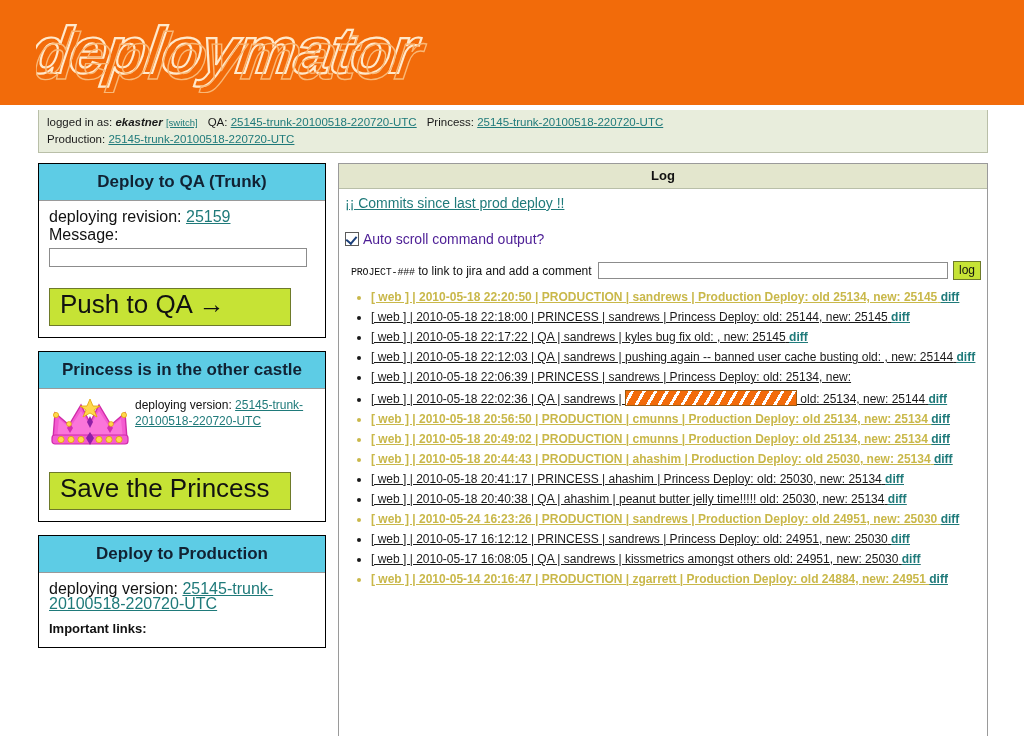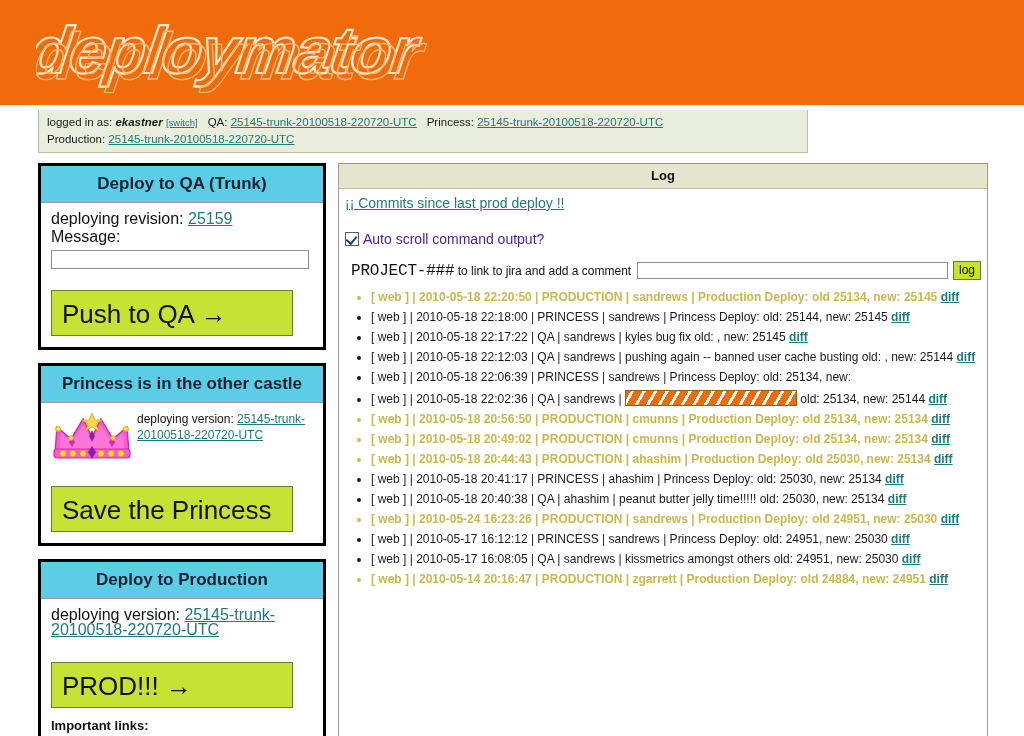--- a/index.html
+++ b/index.html
@@ -27,21 +27,21 @@
     width: 700px;
     height: 80px;
   }
   #logo-svg { display: block; }
 
   
   #statusbar {
     position: absolute;
     left: 38px;
     top: 110px;
-    width: 770px;
+    width: 950px;
     box-sizing: border-box;
     background: #E8EDDC;
     border: 1px solid #b9bfa8;
     border-top: none;
     padding: 4px 16px 5px 8px;
     font-size: 11.5px;
     color: #1a1a1a;
     line-height: 16px;
   }
   #statusbar i { font-style: italic; font-weight: bold; }
@@ -51,21 +51,21 @@
   .sb-sep { display: inline-block; width: 10px; }
 
   
   #left-col {
     position: absolute;
     left: 38px;
     top: 163px;
     width: 288px;
   }
   .panel {
-    border: 3px solid #000000;
+    border: 1px solid #000000;
     background: #ffffff;
     margin-bottom: 13px;
     box-sizing: border-box;
   }
   .panel-head {
     background: #5DCCE5;
     color: #123;
     font-size: 17px;
     font-weight: bold;
     text-align: center;
@@ -102,21 +102,21 @@
   .big-btn {
     display: block;
     margin-top: 21px;
     width: 242px;
     background: #C6E335;
     border: 1px solid #6e7a2a;
     color: #111;
     font-family: "Liberation Sans", sans-serif;
     font-size: 26px;
     text-align: left;
-    padding: 8px 10px 6px 10px;
+    padding: 0 10px 6px 10px;
     box-sizing: border-box;
     line-height: 30px;
     cursor: pointer;
   }
   .btn-tight { margin-top: 25px; }
   .crown-row { display: flex; align-items: flex-start; }
   .crown-icon { width: 82px; height: 48px; flex: 0 0 82px; margin-top: 2px; }
   .crown-text { font-size: 12px; line-height: 16px; color: #111; padding-left: 4px; }
   .crown-text a { color: #1F7A7A; text-decoration: underline; }
   .imp-links {
@@ -184,21 +184,21 @@
   .add-msg-title {
     font-size: 14px;
     font-weight: bold;
     color: #111;
     margin: 0 0 4px 6px;
   }
   .jira-row { display: flex; align-items: center; margin-left: 6px; }
   .jira-hint { font-size: 12px; color: #111; white-space: nowrap; }
   .jira-hint code {
     font-family: "Liberation Mono", monospace;
-    font-size: 16px;
+    font-size: 10px;
     letter-spacing: -0.2px;
   }
   .jira-input {
     flex: 1 1 auto;
     height: 17px;
     margin: 0 5px 0 6px;
     border: 1px solid #8c8c8c;
     background: #fff;
     font-family: "Liberation Sans", sans-serif;
     font-size: 11px;
@@ -217,20 +217,21 @@
   #log-list {
     list-style: disc;
     margin: 10px 0 0 0;
     padding-left: 26px;
   }
   #log-list li {
     font-size: 12px;
     line-height: 15px;
     color: #1a1a1a;
     margin-bottom: 5px;
+    text-decoration: underline;
   }
   #log-list li.prod {
     color: #C9B84A;
     font-weight: bold;
   }
   #log-list li.prod::marker { color: #C9B84A; }
   #log-list li a {
     color: #1F7A7A;
     text-decoration: underline;
     font-weight: bold;
@@ -321,21 +322,20 @@
     </div>
   </div>
 
   <div class="panel">
     <div class="panel-head">Deploy to Production</div>
     <div class="panel-body">
       <div class="dep-line">
         <span>deploying version:</span>
         <a href="#">25145-trunk-20100518-220720-UTC</a>
       </div>
-      <button class="big-btn btn-tight">PROD!!! →</button>
       <div class="imp-links">Important links:</div>
     </div>
   </div>
 
 </div>
 
 <div id="log-panel">
   <div id="log-head">Log</div>
   <div id="log-body">
     <a id="commits-link" href="#">¡¡ Commits since last prod deploy !!</a>

